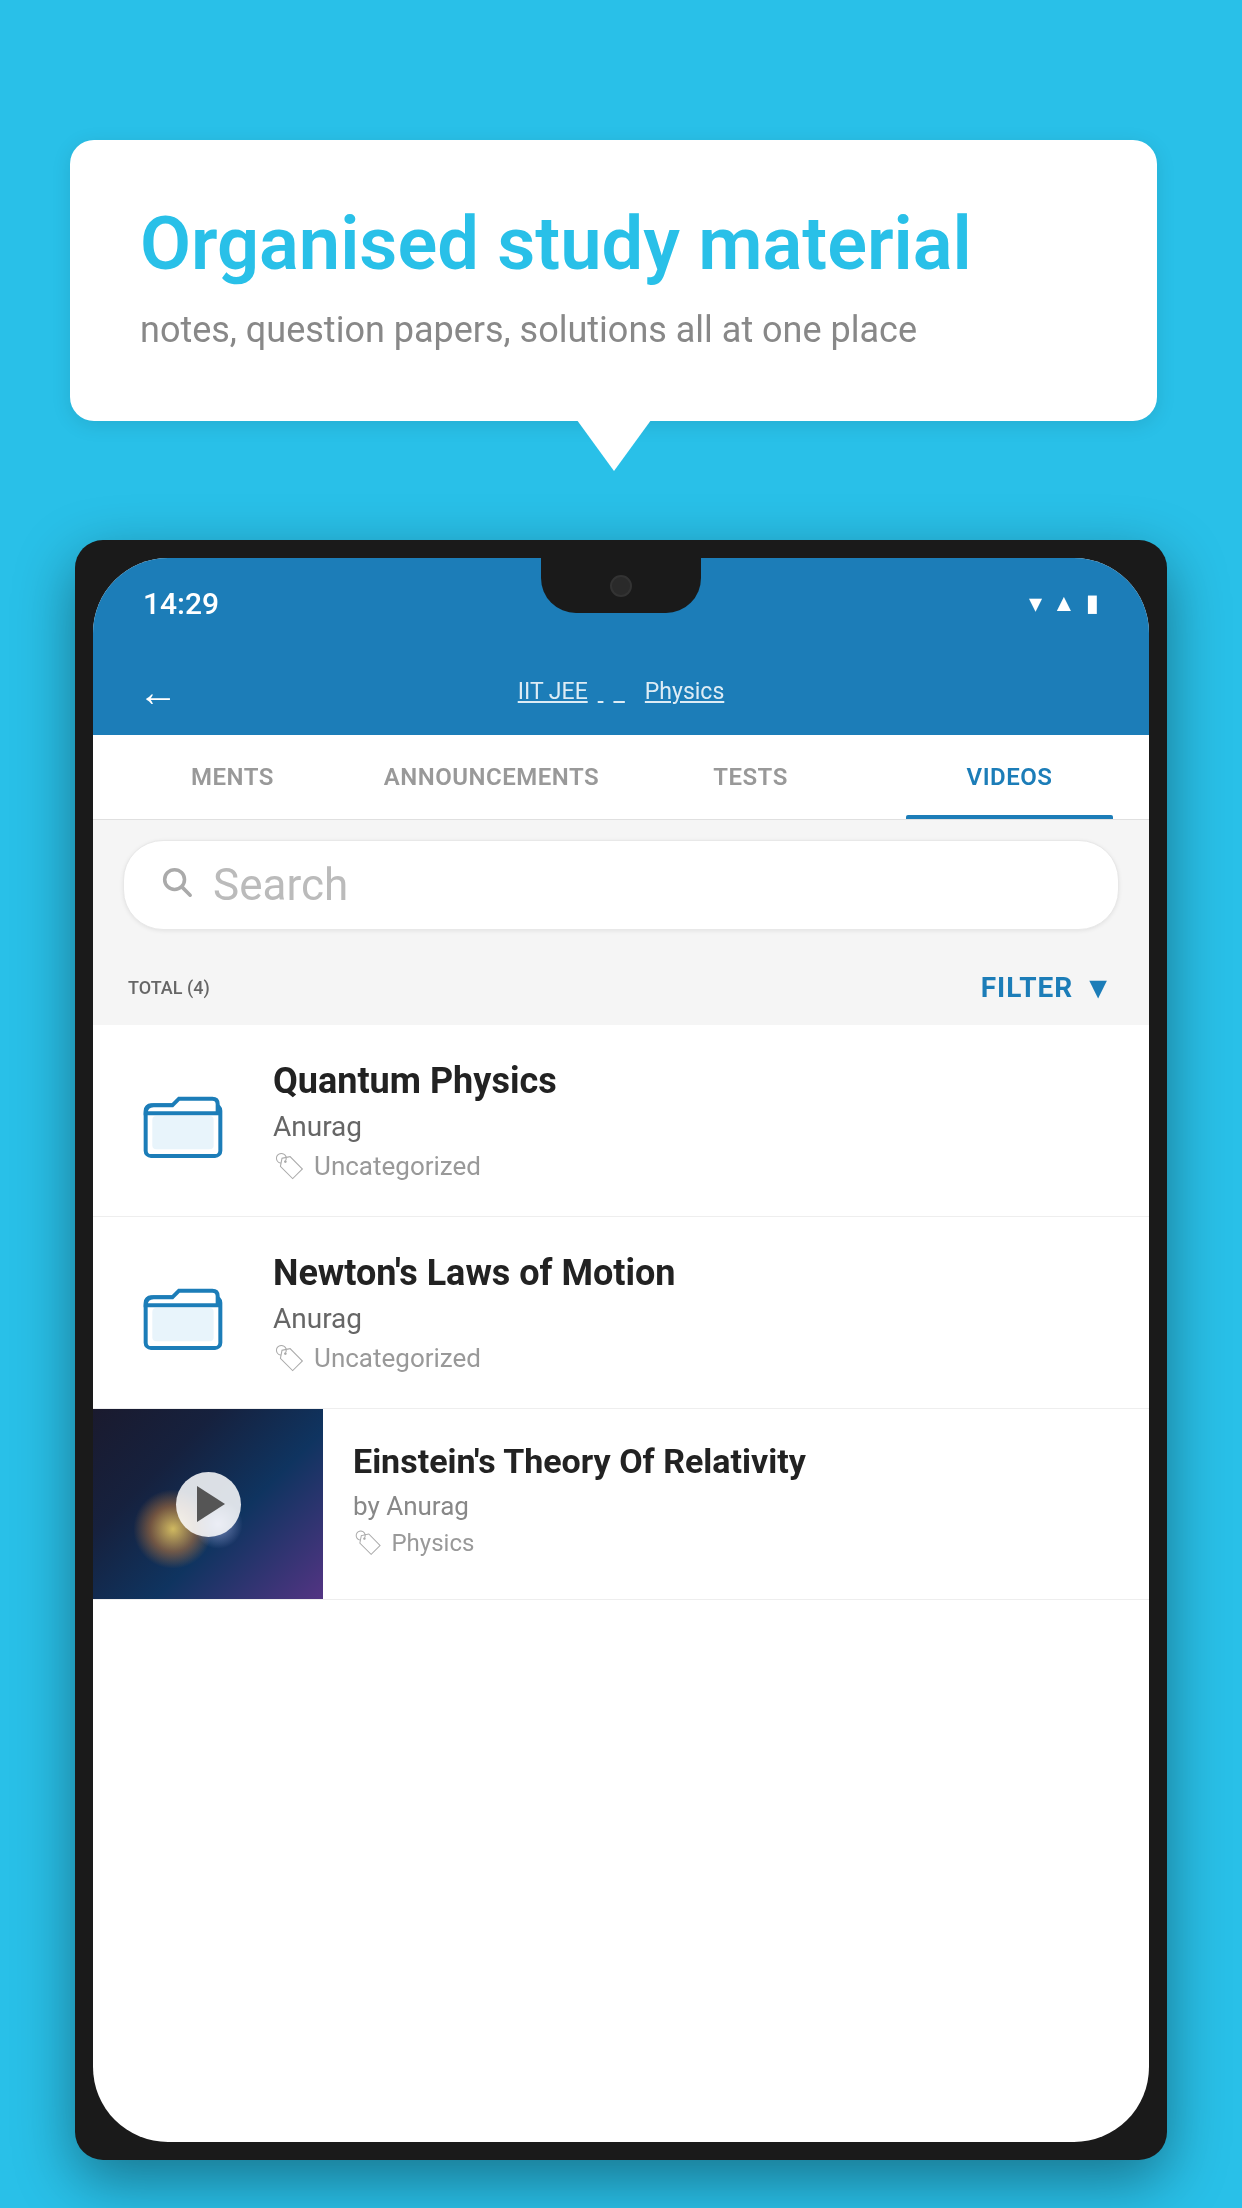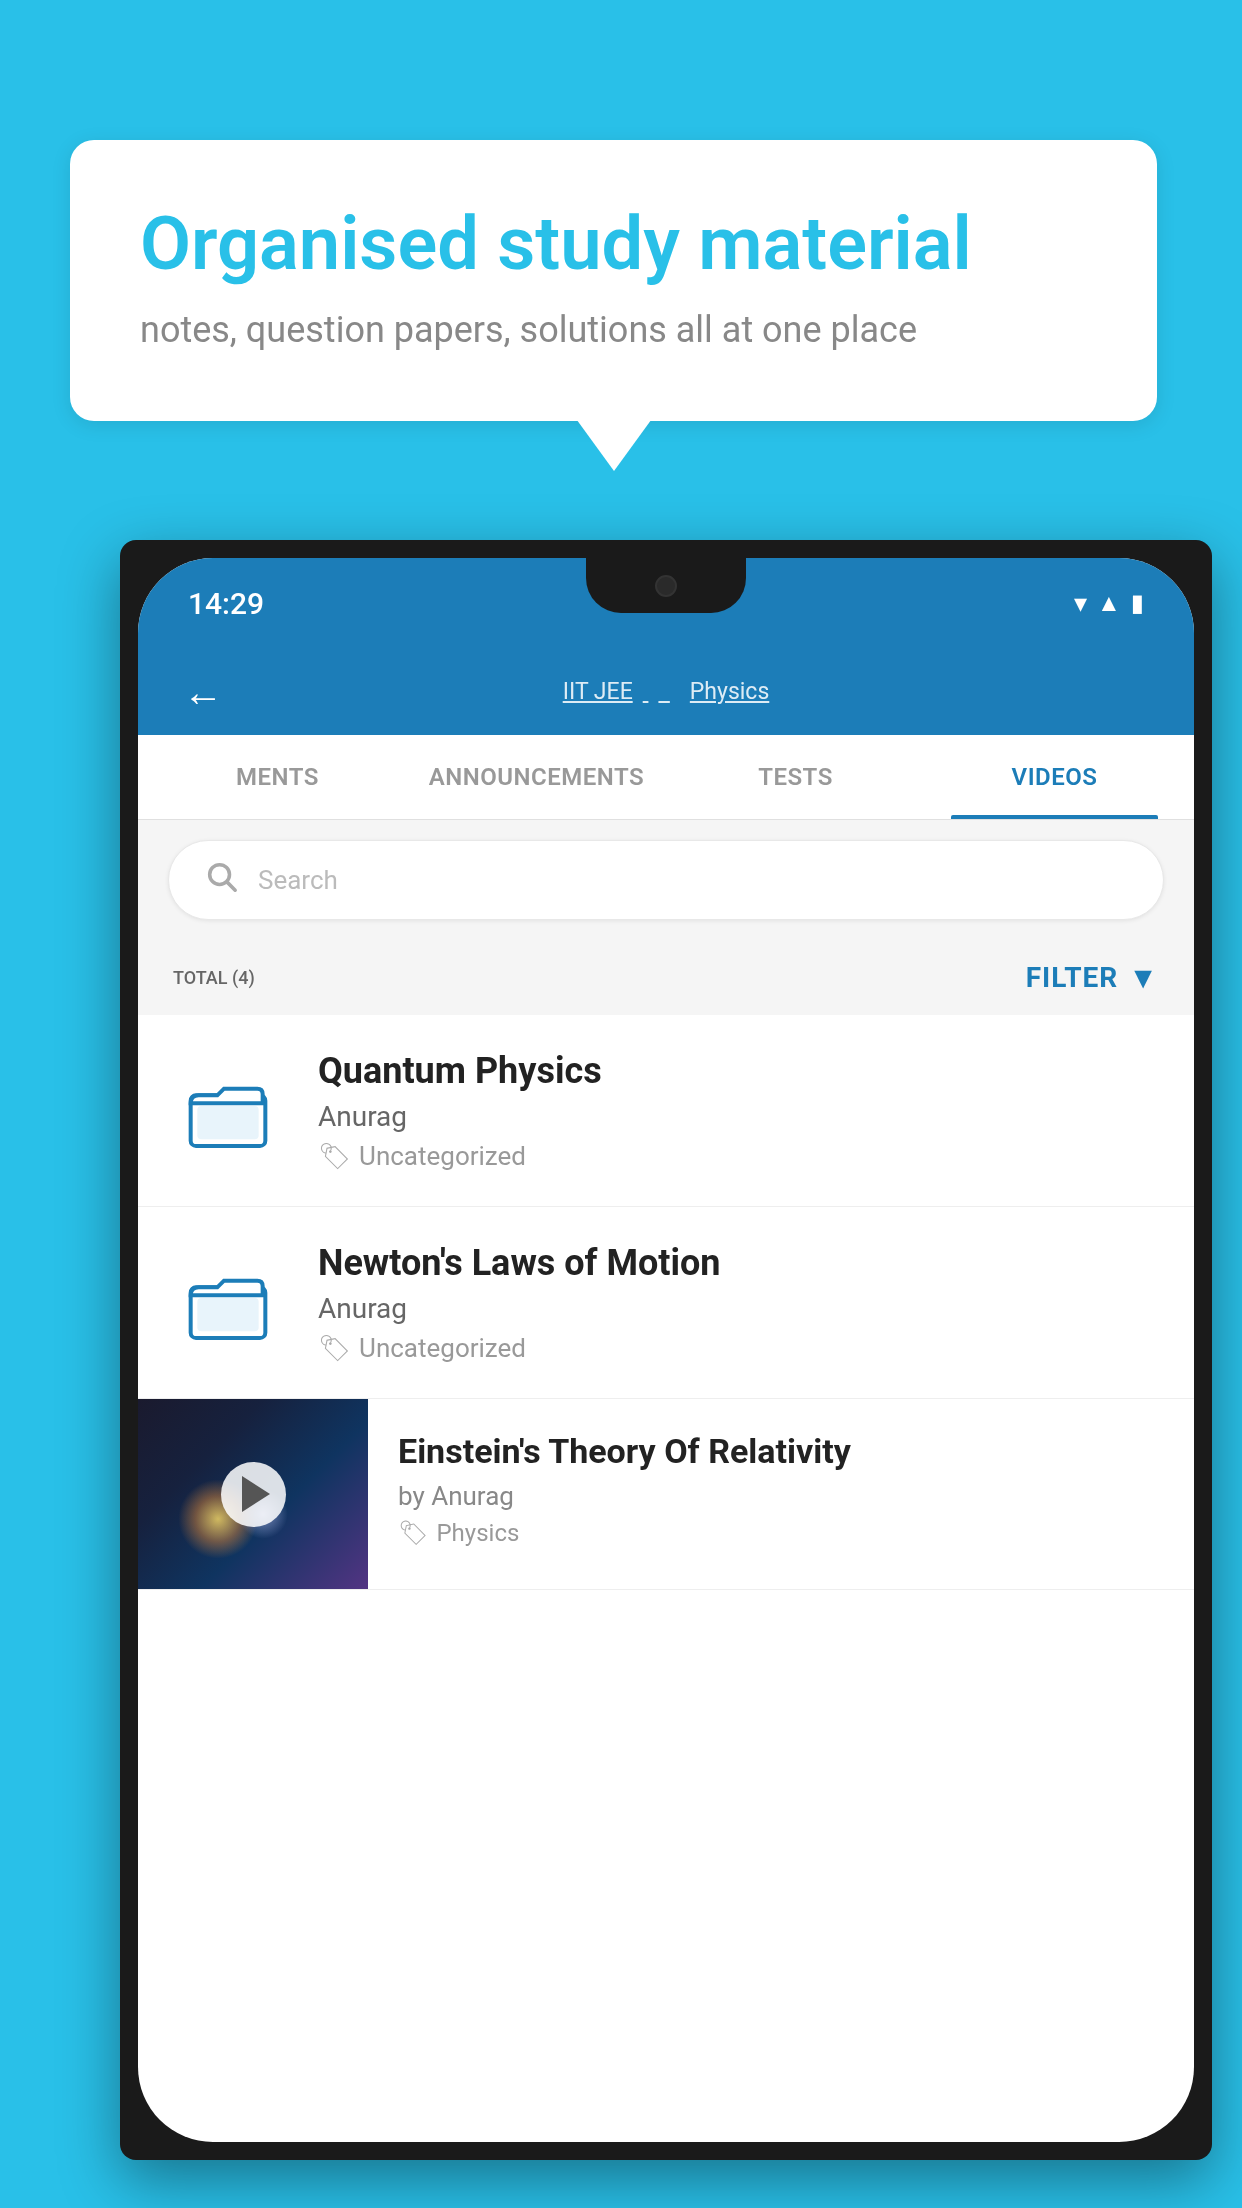--- a/index.html
+++ b/index.html
@@ -57,25 +57,24 @@
       position: absolute;
       top: 540px;
       left: 75px;
       right: 75px;
       bottom: 0;
     }
 
     .phone-outer {
       width: 100%;
       background: #1a1a1a;
-      border-radius: 16px;
+      border-radius: 28px;
       padding: 18px;
       box-shadow: 0 20px 60px rgba(0,0,0,0.4);
       height: 1620px;
-      margin-left: 45px;
     }
 
     .phone-inner {
       width: 100%;
       height: 100%;
       background: white;
       border-radius: 75px;
       overflow: hidden;
       position: relative;
     }
@@ -210,21 +209,21 @@
       box-shadow: 0 1px 4px rgba(0,0,0,0.08);
     }
 
     .search-icon-svg {
       color: #aaa;
       font-size: 34px;
       margin-right: 20px;
     }
 
     .search-text {
-      font-size: 26px;
+      font-size: 44px;
       color: #bbb;
     }
 
     
     .filter-bar {
       display: flex;
       justify-content: space-between;
       align-items: center;
       padding: 20px 35px;
       background: #f5f5f5;

